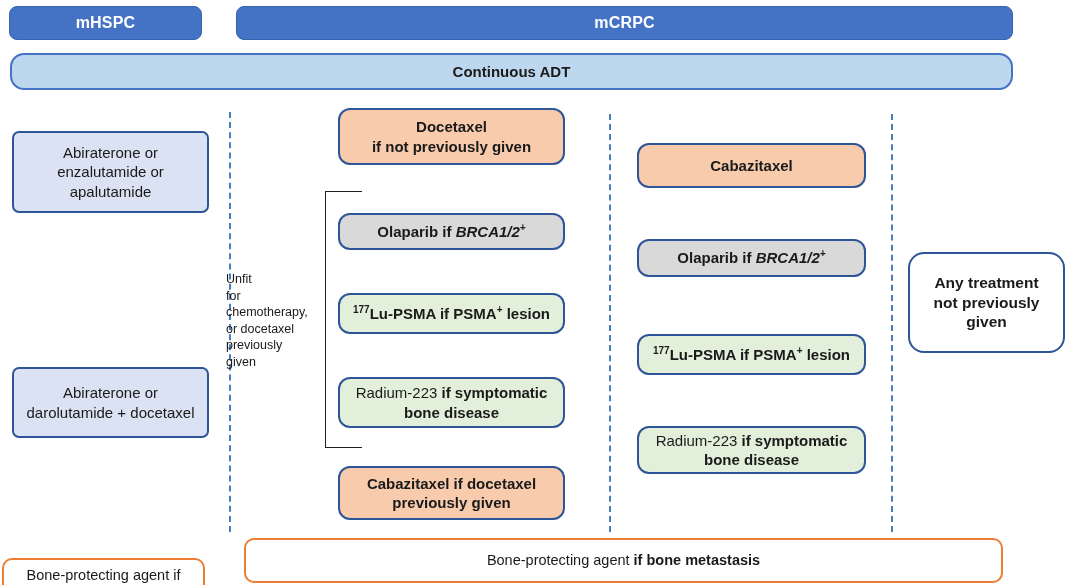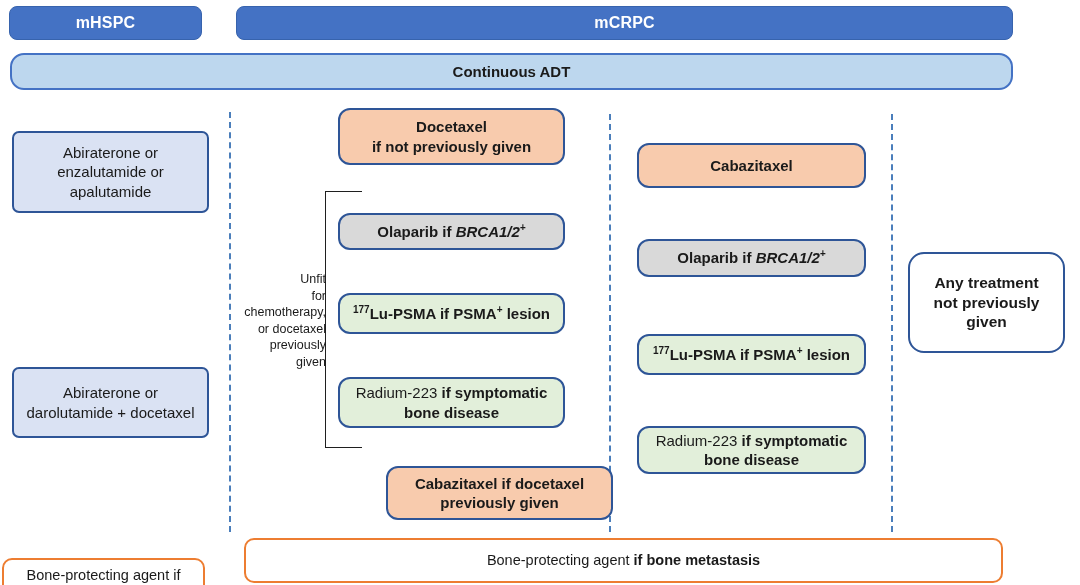--- a/index.html
+++ b/index.html
@@ -31,21 +31,21 @@
   .gry{background:var(--gray-fill,#D9D9D9);}
   .grn{background:var(--green-fill,#E2EFDA);}
   .wht{background:var(--white-fill,#fff);border-radius:16px;font-weight:700;font-size:15.5px;}
   .blk{display:block;}
   .dash{border-left:2px dashed var(--dashed-line,#4A7EBB);width:0;}
   .bracket{
     border-left:1.5px solid var(--bracket-color,#1f1f1f);
     border-top:1.5px solid var(--bracket-color,#1f1f1f);
     border-bottom:1.5px solid var(--bracket-color,#1f1f1f);
   }
-  .bnote{font-size:12.5px;font-weight:400;line-height:1.32;text-align:right;}
+  .bnote{font-size:12.5px;font-weight:400;line-height:1.32;text-align:left;}
   .btm{
     background:var(--white-fill,#fff);
     border:2px solid var(--bottom-border,#ED7D31);
     border-radius:10px;display:flex;align-items:center;justify-content:center;
     text-align:center;font-size:14.5px;font-weight:400;line-height:1.25;
   }
   .it{font-style:italic;}
   .bd{font-weight:700;}
   .rg{font-weight:400;}
   .sp{font-size:10px;vertical-align:super;line-height:0;}
@@ -100,21 +100,21 @@
   </div>
 
   <div class="abs tbox grn" style="left:338px;top:293px;width:227px;height:41px;">
     <div><span class="sp">177</span><span>Lu-PSMA if PSMA</span><span class="sp">+</span><span> lesion</span></div>
   </div>
 
   <div class="abs tbox grn" style="left:338px;top:377px;width:227px;height:51px;">
     <div><span class="rg">Radium-223 </span><span class="bd">if symptomatic bone disease</span></div>
   </div>
 
-  <div class="abs tbox org" style="left:338px;top:466px;width:227px;height:54px;margin-left:48px;">
+  <div class="abs tbox org" style="left:338px;top:466px;width:227px;height:54px;">
     <div>
       <span class="blk">Cabazitaxel if docetaxel</span>
       <span class="blk">previously given</span>
     </div>
   </div>
 
   <div class="abs tbox org" style="left:637px;top:143px;width:229px;height:45px;">Cabazitaxel</div>
 
   <div class="abs tbox gry" style="left:637px;top:239px;width:229px;height:38px;">
     <div><span>Olaparib if </span><span class="it">BRCA1/2</span><span class="sp it">+</span></div>

